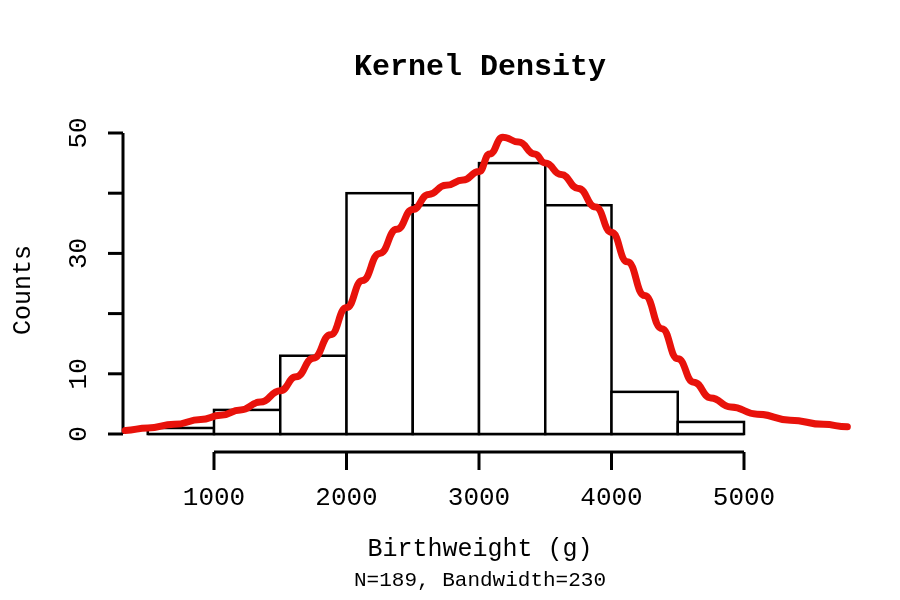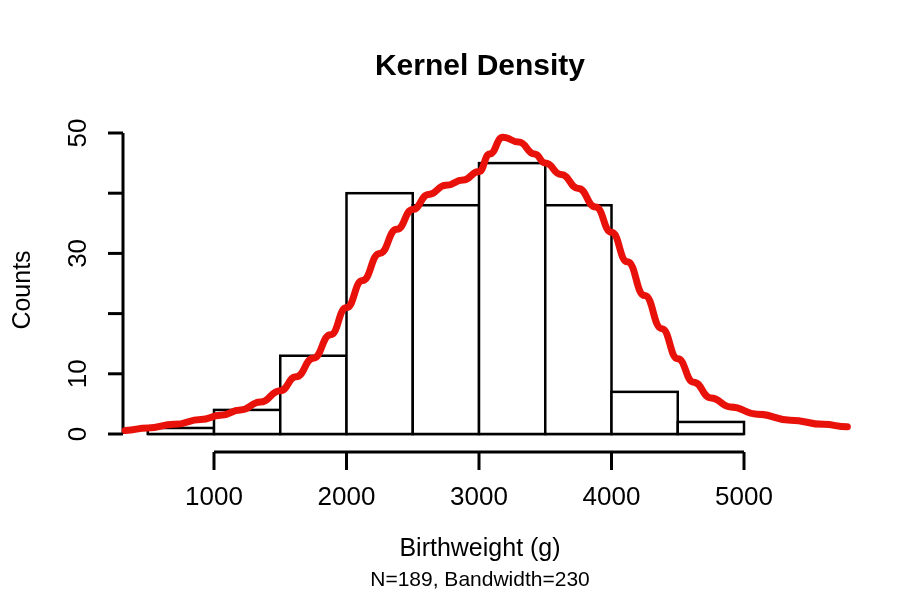--- a/index.html
+++ b/index.html
@@ -1,20 +1,20 @@
 <!DOCTYPE html>
 <html><head>
 <meta charset="utf-8">
 <style>
   html,body{margin:0;padding:0;}
   body{
     width:900px;height:600px;background:#ffffff;overflow:hidden;
     font-family:"Liberation Sans", sans-serif;
   }
-  #stage{position:relative;width:900px;height:436px;}
+  #stage{position:relative;width:900px;height:436px;font-family:Liberation Mono, monospace;}
   svg#plot{position:absolute;left:0;top:0;width:900px;height:600px;display:block;}
   .ttl{font-weight:bold;font-size:30px;fill:#000;}
   .axlab{font-size:25px;fill:#000;}
   .sublab{font-size:21px;fill:#000;}
   .tick{font-size:26px;fill:#000;}
 </style>
 </head>
 <body>
 
 <div id="stage">

